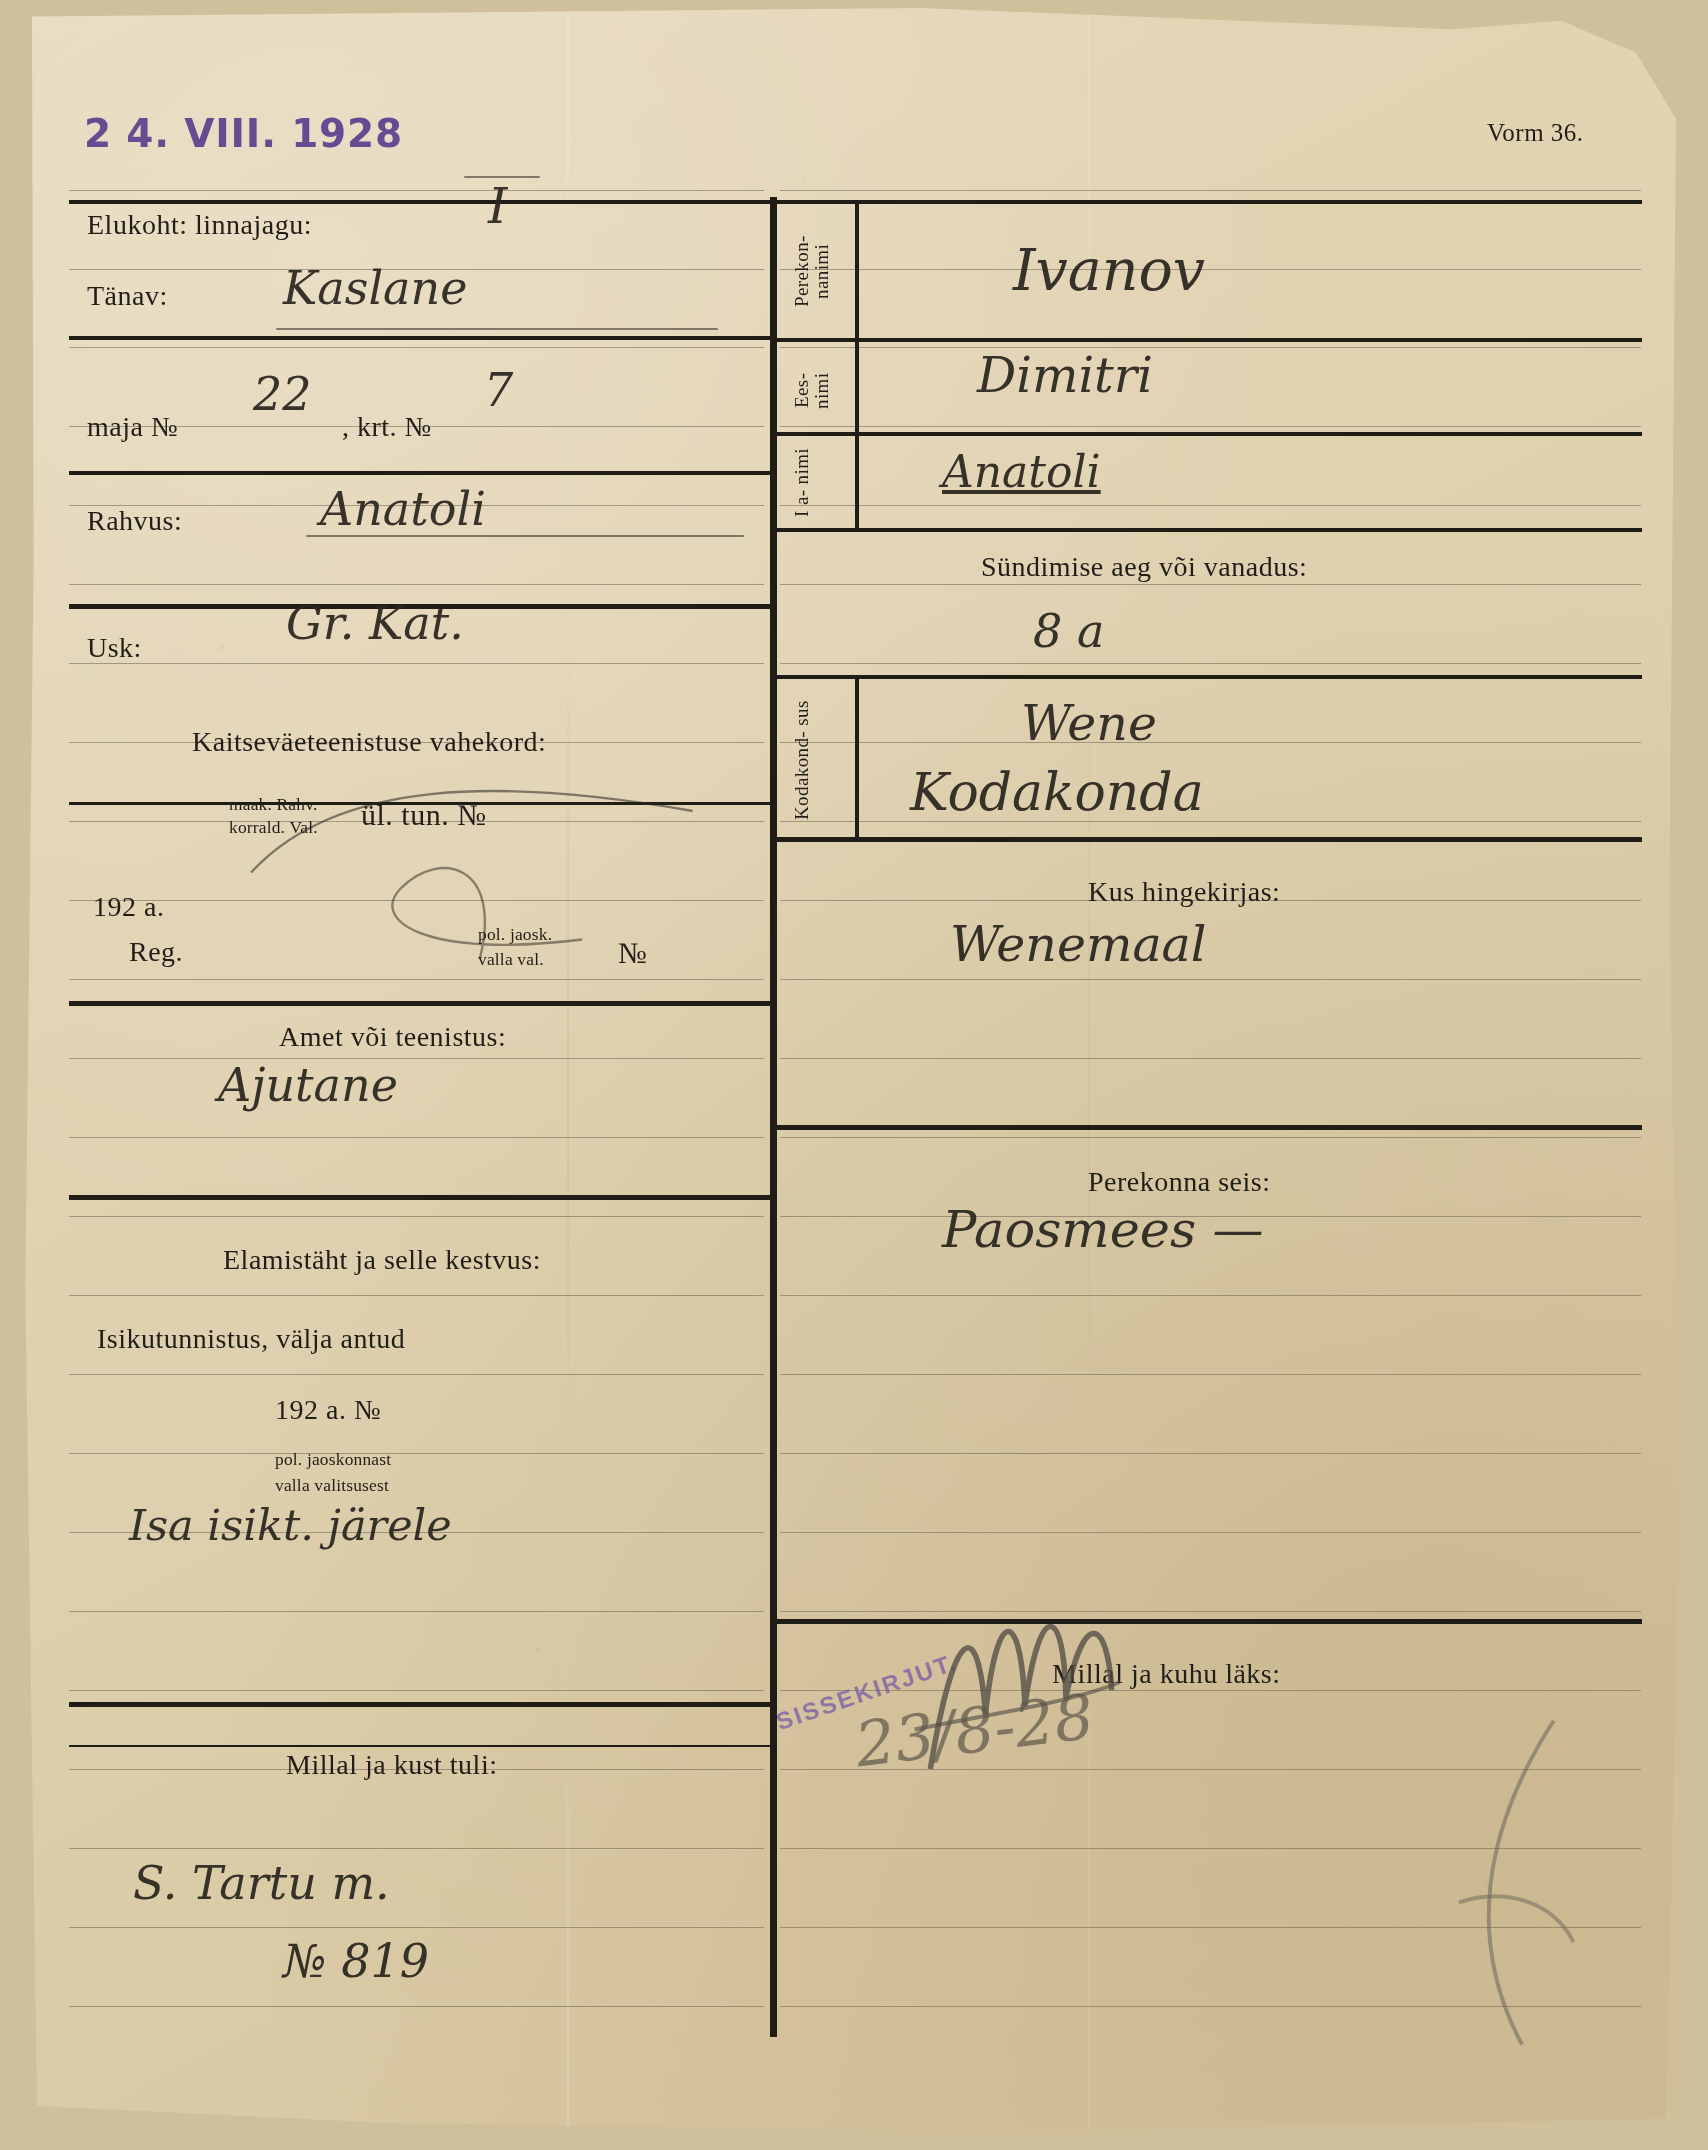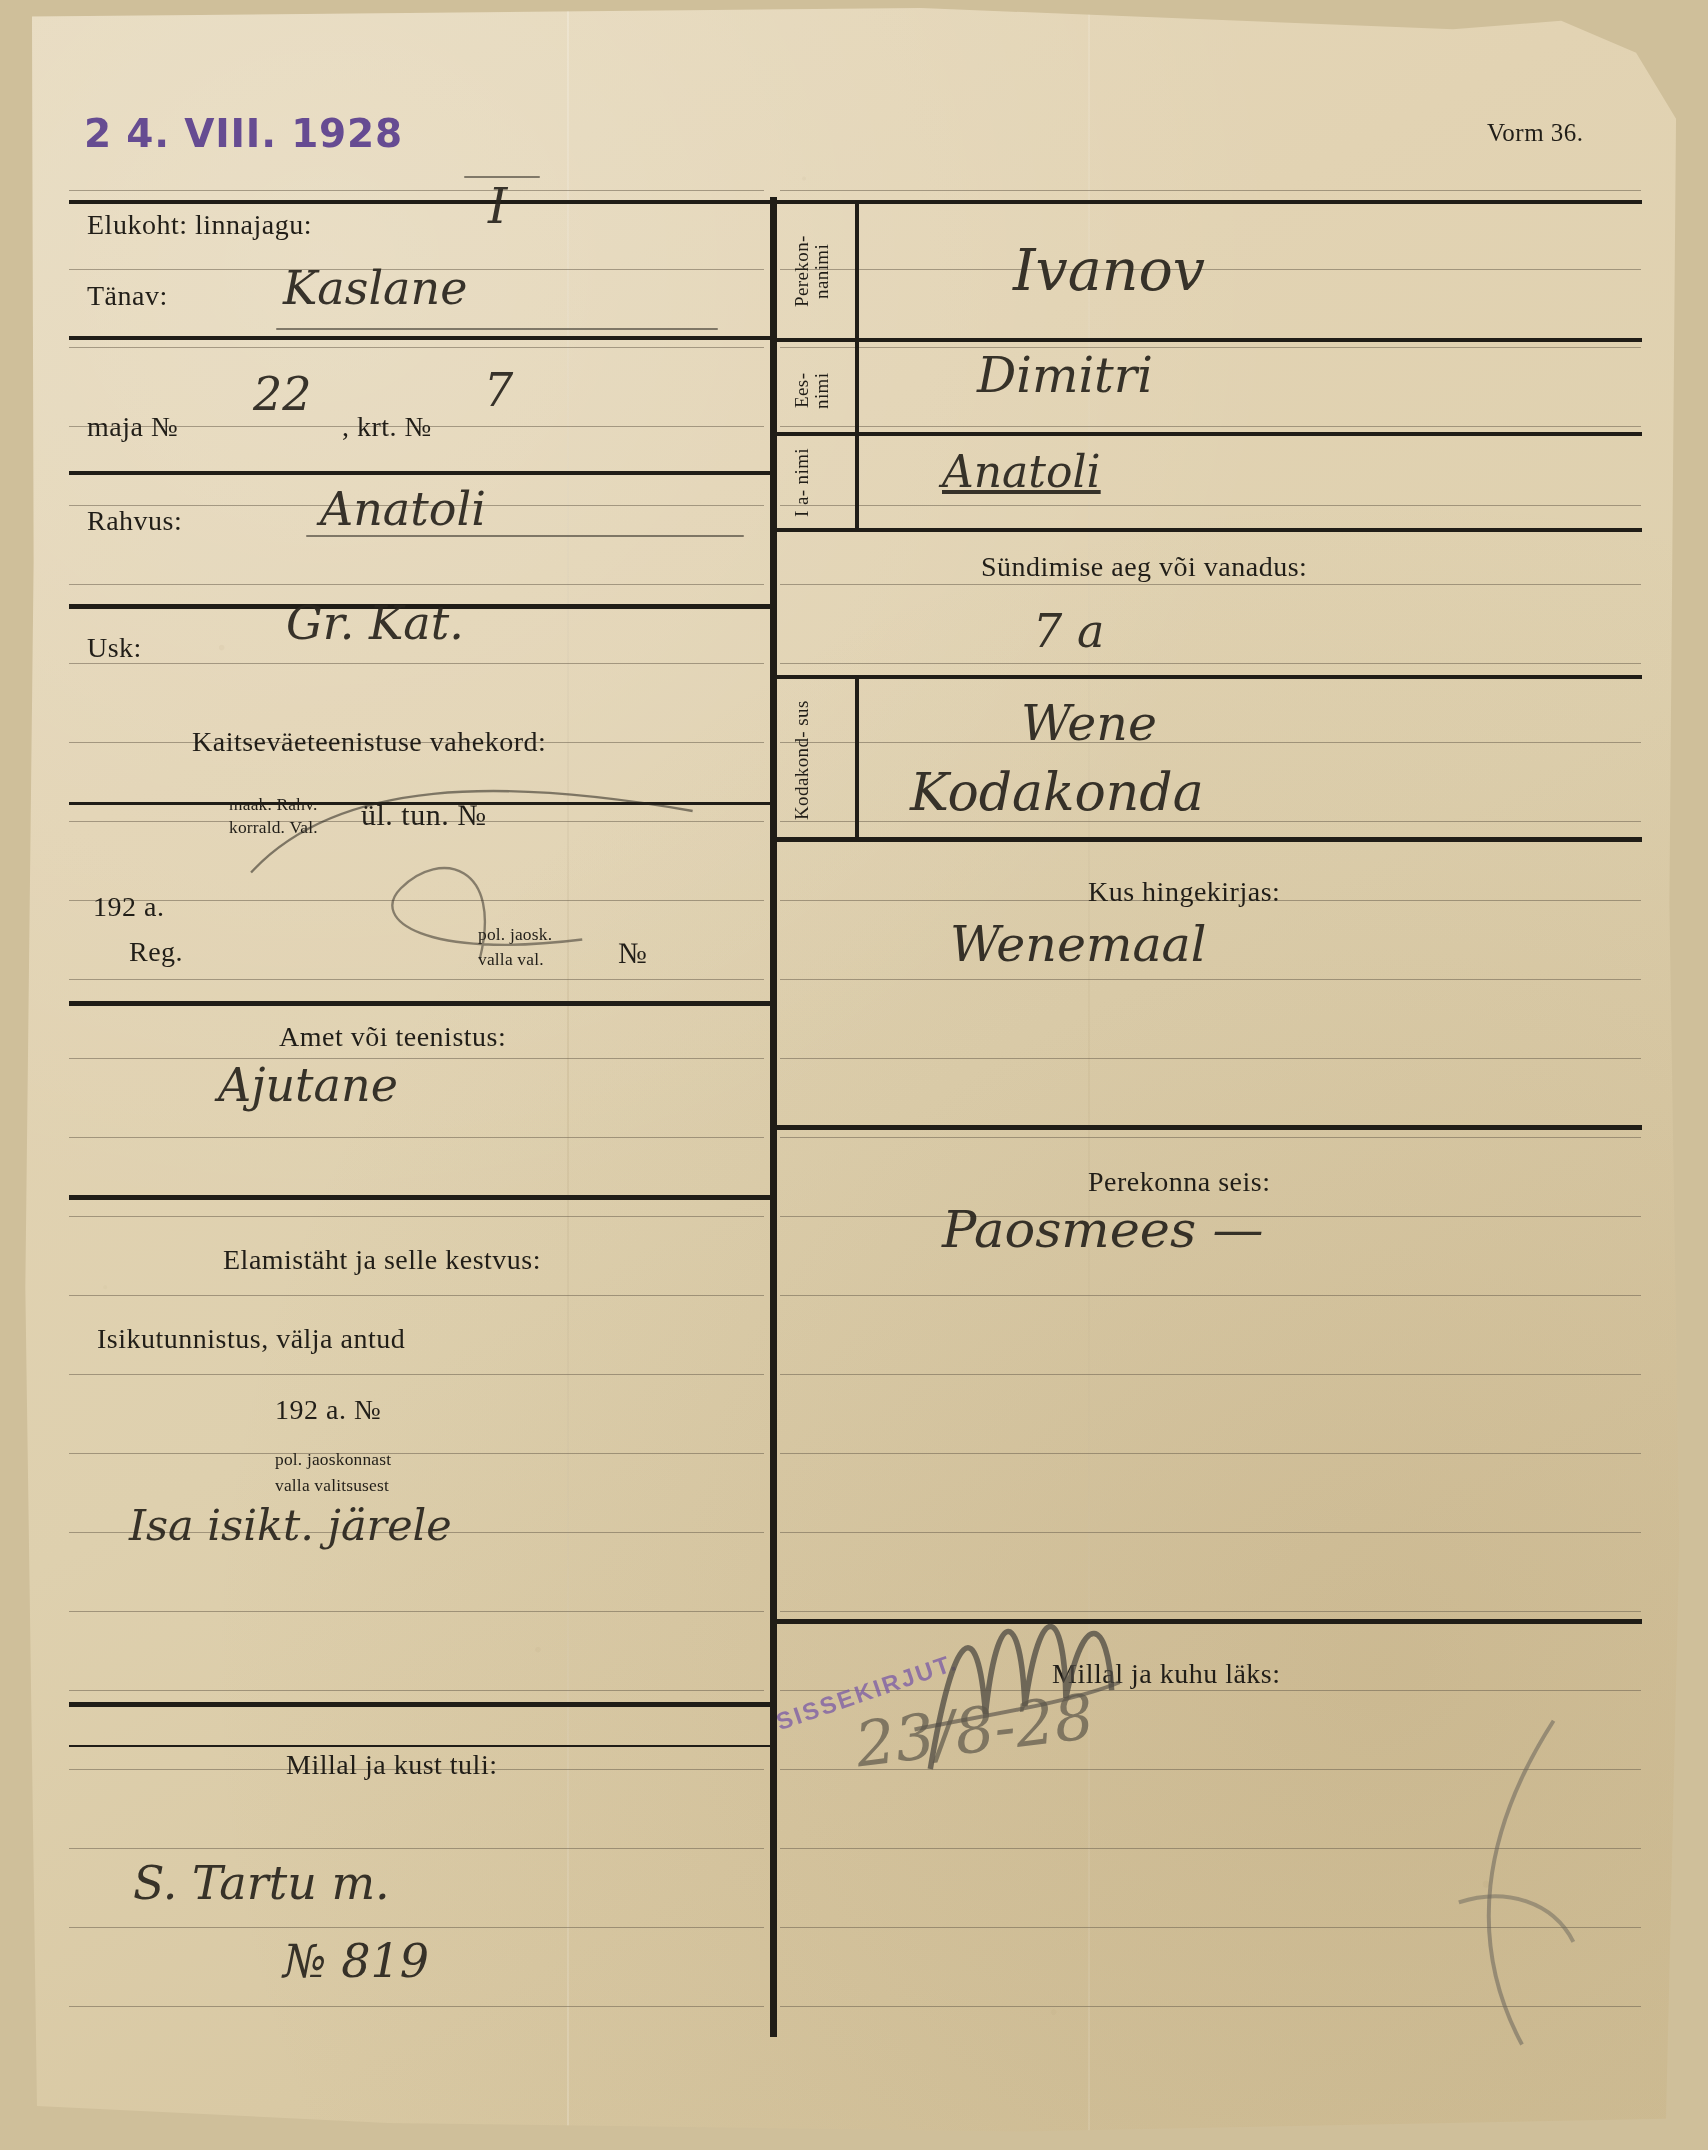--- a/index.html
+++ b/index.html
@@ -287,21 +287,21 @@
     <div class="vert" style="left:770px; top:437px; height:75px; width:55px;">I a- nimi</div>
     <div class="p lg" style="left:959px; top:543px;">Sündimise aeg või vanadus:</div>
     <div class="vert" style="left:770px; top:683px; height:138px; width:55px;">Kodakond- sus</div>
     <div class="p lg" style="left:1066px; top:868px;">Kus hingekirjas:</div>
     <div class="p lg" style="left:1066px; top:1158px;">Perekonna seis:</div>
     <div class="p lg" style="left:1030px; top:1650px;">Millal ja kuhu läks:</div>
 
     <div class="hw ink" style="left:991px; top:229px; font-size:57px;">Ivanov</div>
     <div class="hw ink" style="left:955px; top:339px; font-size:49px;">Dimitri</div>
     <div class="hw ink" style="left:920px; top:438px; font-size:44px;text-decoration:underline;">Anatoli</div>
-    <div class="hw ink big" style="left:1011px; top:596px;">7 a</div>
+    <div class="hw ink big" style="left:1011px; top:596px;">8 a</div>
     <div class="hw ink" style="left:999px; top:687px; font-size:49px;">Wene</div>
     <div class="hw ink" style="left:888px; top:754px; font-size:52px;">Kodakonda</div>
     <div class="hw ink" style="left:928px; top:908px; font-size:49px;">Wenemaal</div>
     <div class="hw ink" style="left:920px; top:1192px; font-size:51px;">Paosmees —</div>
 
     <div class="stamp" style="left:750px; top:1670px;">SISSEKIRJUT.</div>
 
     <svg style="position:absolute; left:861px; top:1524px; width:339px; height:261px;" viewBox="0 0 430 330" width="339" height="261">
       <path d="M60 300 C 90 120, 120 100, 130 230 C 145 90, 175 95, 180 220 C 200 80, 230 95, 232 210 C 255 95, 285 110, 290 200" stroke="#4e4a42" stroke-width="7" fill="none" opacity="0.75"></path>
       <path d="M40 250 C 140 230, 240 215, 300 190" stroke="#4e4a42" stroke-width="5" fill="none" opacity="0.6"></path>

